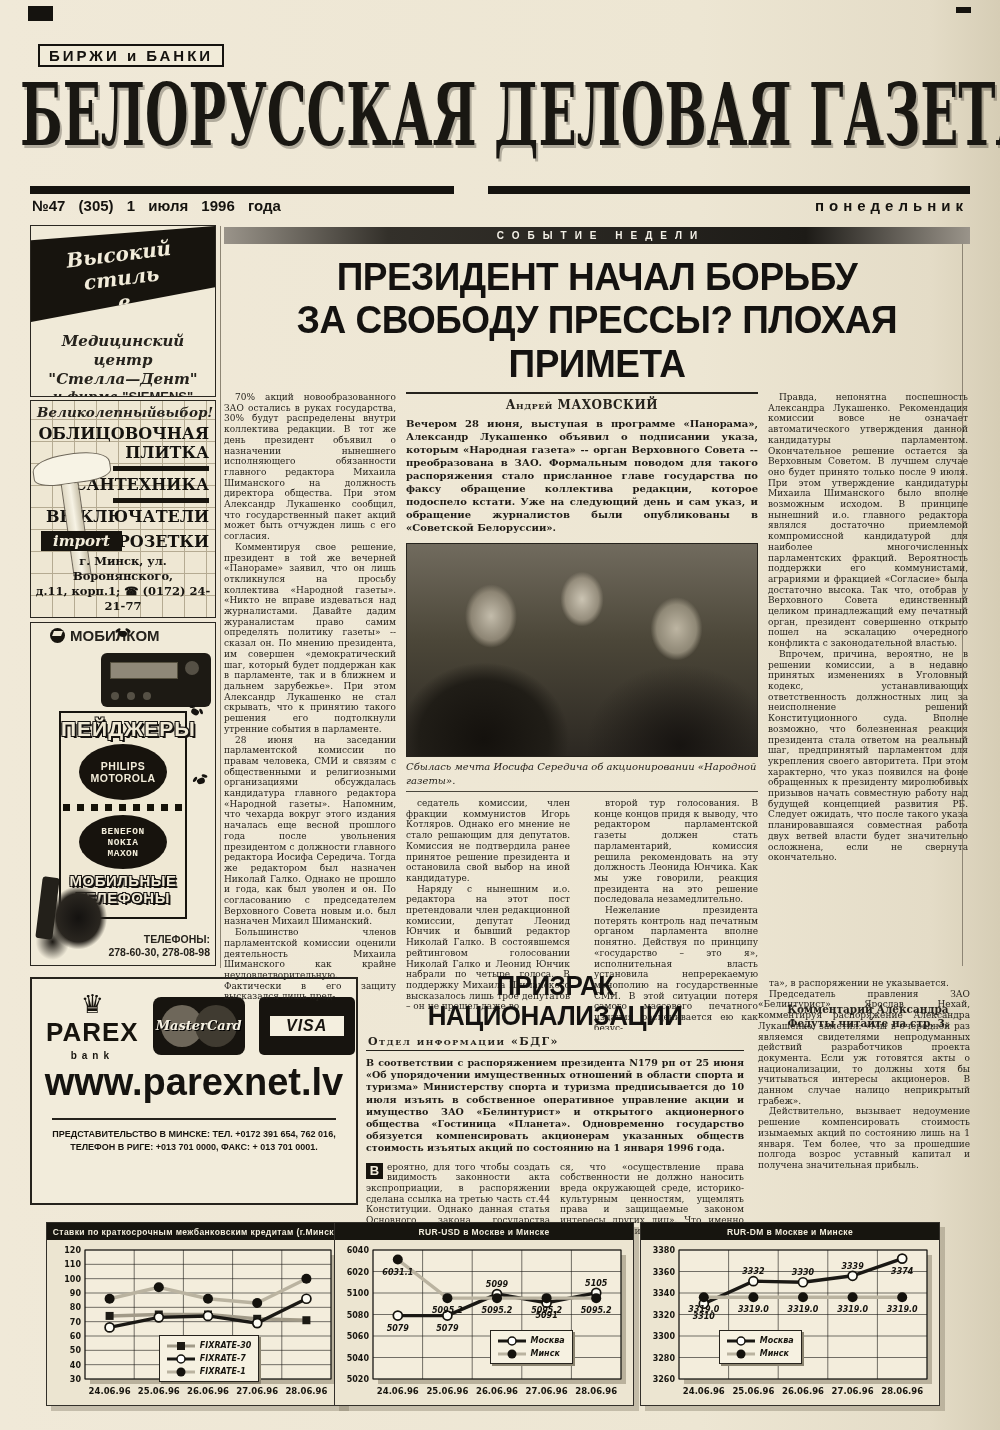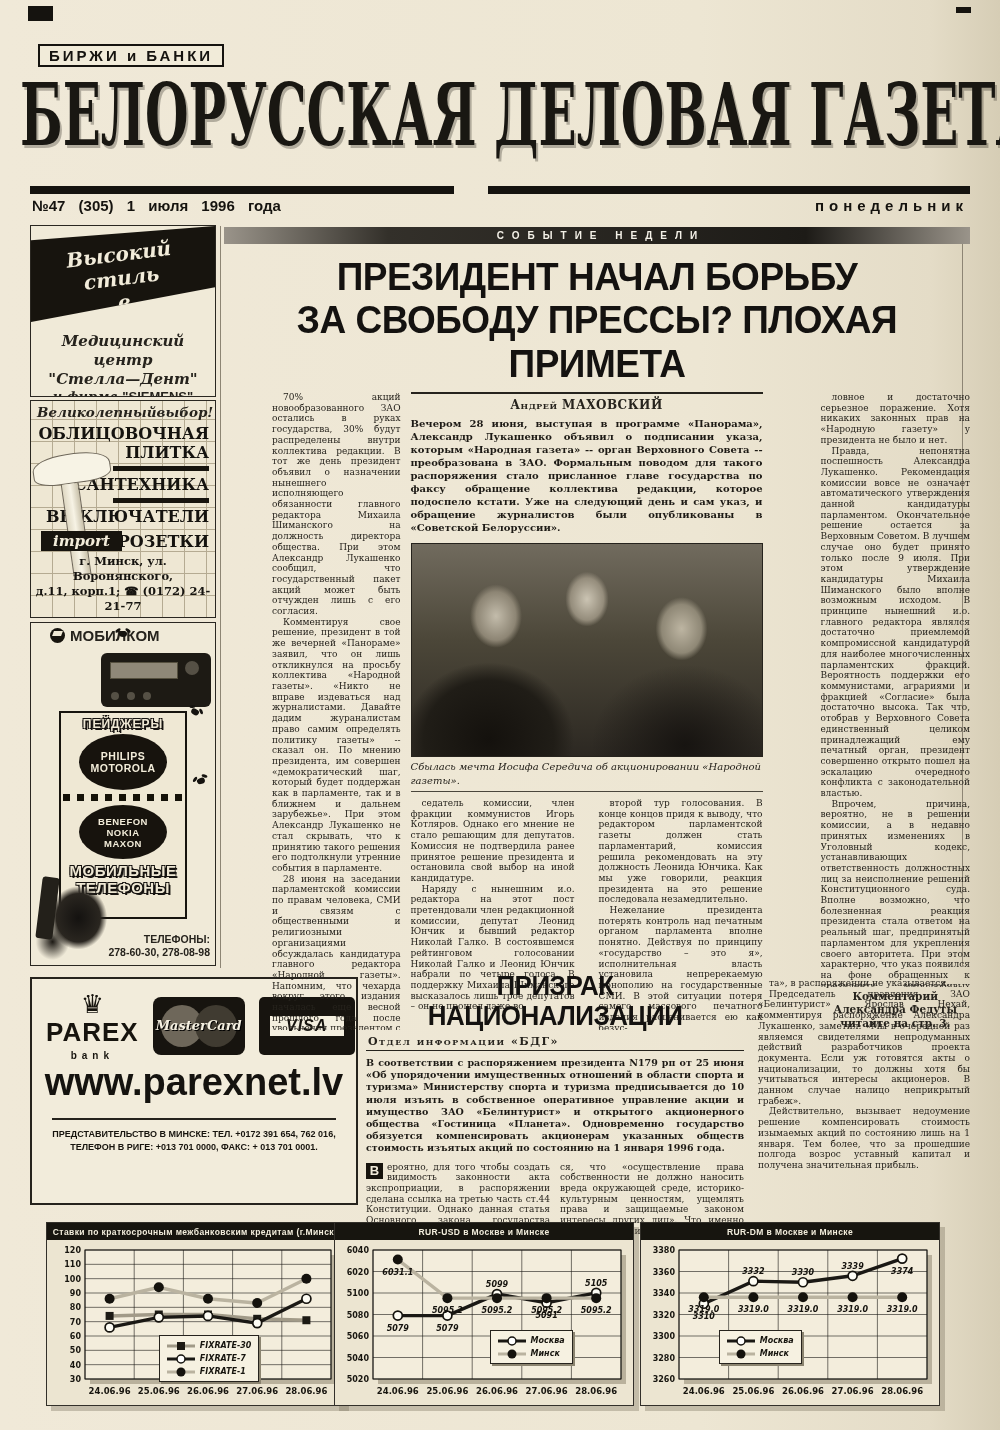--- a/index.html
+++ b/index.html
@@ -48,21 +48,21 @@
   .mobil-logo-circle::after{content:""; position:absolute; left:3px; top:3px; width:9px; height:5px; background:#efe8d4; transform:skewX(-20deg);}
   .stereo { position:absolute; right:4px; top:30px; width:110px; height:54px; background:#1d1a14; border-radius:6px;}
   .stereo-screen { position:absolute; left:9px; top:9px; width:68px; height:17px; background:#8f8878; border:1px solid #55503f;}
   .stereo-knob { position:absolute; border-radius:50%; background:#555045;}
   .fly { position:absolute; width:8px; height:6px; background:#15130f; border-radius:50% 50% 60% 60%; }
   .fly::before{content:""; position:absolute; left:-4px; top:-2px; width:6px; height:3px; background:#15130f; transform:rotate(-35deg); border-radius:50%;}
   .fly::after {content:""; position:absolute; right:-4px; top:-2px; width:6px; height:3px; background:#15130f; transform:rotate(35deg); border-radius:50%;}
   .mobil-panel { position:absolute; left:28px; top:88px; width:128px; height:208px; border:2px solid #17140e; background:#efe8d4; text-align:center;}
   .outline-txt { color:#efe8d4; font-family:"Liberation Sans", sans-serif; font-weight:900;
                  text-shadow:-1px -1px 0 #161310,1px -1px 0 #161310,-1px 1px 0 #161310,1px 1px 0 #161310, 2px 2px 0 #161310; }
-  .mobil-pagers { font-size:12px; letter-spacing:1px; margin-top:4px;}
+  .mobil-pagers { font-size:21px; letter-spacing:1px; margin-top:4px;}
   .mobil-circle { width:88px; border-radius:50%; background:#17130d; color:#f2ecd9; display:flex; flex-direction:column;
                   justify-content:center; margin:3px auto; font:700 10.5px/12px "Liberation Sans", sans-serif; letter-spacing:0.5px;}
   .dots-row { height:7px; margin:4px 2px; background:repeating-linear-gradient(90deg,#151209 0 7px, transparent 7px 14px);}
   .mobil-product { font-size:15px; line-height:17px; margin-top:3px; letter-spacing:0.5px;}
   .rose { position:absolute; left:0px; bottom:4px; width:86px; height:96px;
           background:radial-gradient(ellipse 40px 44px at 55% 55%, #141210 0%, #2a2620 55%, transparent 72%),
                      radial-gradient(ellipse 24px 26px at 25% 80%, #1c1914 0%, transparent 70%);}
   .rose-phone { position:absolute; left:8px; bottom:26px; width:17px; height:62px; background:#23201a; transform:rotate(7deg); border-radius:3px;}
   .mobil-phones { position:absolute; right:5px; bottom:6px; text-align:right; font:700 10.5px/13px "Liberation Sans", sans-serif;}
 
@@ -86,21 +86,21 @@
   .parex-contacts { text-align:center; font:700 9px/13px "Liberation Sans", sans-serif; color:#17140e;}
 
   
   #main { position:absolute; left:224px; top:227px; width:746px;}
   .section-bar { height:17px; background:linear-gradient(90deg,#9a948a,#33302a 22%,#1d1b17 78%,#9a948a);
                  display:flex; align-items:center; justify-content:center;}
   .section-bar span { color:#f4f1e8; font:700 10px "Liberation Sans", sans-serif; letter-spacing:8px;padding-left:8px;}
   .headline { text-align:center; font:700 37px/41px "Liberation Sans", sans-serif; color:#141210;
               letter-spacing:-0.5px; margin-top:11px; transform:scaleY(1.06); transform-origin:top center;}
   .art-body { display:flex; gap:10px; margin-top:14px; height:638px; overflow:hidden;}
-  .art-col { font:9px/10.7px "DejaVu Serif", serif; text-align:justify; color:#26231d; overflow:hidden;margin-left:48px;}
+  .art-col { font:9px/10.7px "DejaVu Serif", serif; text-align:justify; color:#26231d; overflow:hidden;}
   .art-col p, .midcol p, .a2col p { margin:0; text-indent:11px;}
   .col1 { width:172px;} .col4 { width:200px; display:flex; flex-direction:column;}
   .col4 .paras { flex:1 1 auto; overflow:hidden;}
   .mid { width:352px; border-top:2px solid #26231d; flex:none;}
   .byline { text-align:center; font:700 12px "DejaVu Serif", serif; font-variant:small-caps; padding:4px 0 5px; letter-spacing:0.5px;}
   .lead { font:700 10px/13px "DejaVu Serif", serif; text-align:justify; color:#1d1a15;}
   .photo { height:214px; margin-top:9px; border:1px solid #26231d;
     background:
       radial-gradient(ellipse 36px 44px at 24% 34%, #c3bcab 0%, #8d8574 55%, transparent 72%),
       radial-gradient(ellipse 30px 38px at 50% 26%, #cbc4b3 0%, #958d7c 55%, transparent 72%),
@@ -216,21 +216,21 @@
     <div class="fly" style="right:16px;top:86px;transform:rotate(30deg);"></div>
     <div class="fly" style="right:10px;top:155px;transform:rotate(-20deg);"></div>
     <div class="fly" style="left:64px;bottom:76px;transform:rotate(15deg);"></div>
     <div class="mobil-panel">
       <div class="outline-txt mobil-pagers">ПЕЙДЖЕРЫ</div>
       <div class="mobil-circle" style="height:56px;">
         <div>PHILIPS</div>
         <div>MOTOROLA</div>
       </div>
       <div class="dots-row"></div>
-      <div class="mobil-circle" style="height:54px;font-size:9.5px;line-height:11px;">
+      <div class="mobil-circle" style="height:54px;font-size:9.5px;line-height:11px;font-family:Liberation Mono, monospace;">
         <div>BENEFON</div>
         <div>NOKIA</div>
         <div>MAXON</div>
       </div>
       <div class="outline-txt mobil-product">
         <div>МОБИЛЬНЫЕ</div>
         <div>ТЕЛЕФОНЫ</div>
       </div>
     </div>
     <div class="rose"></div>
@@ -291,21 +291,20 @@
               <p>Наряду с нынешним и.о. редактора на этот пост претендовали член редакционной комиссии, депутат Леонид Юнчик и бывший редактор Николай Галко. В состоявшемся рейтинговом голосовании Николай Галко и Леонид Юнчик набрали по четыре голоса. В поддержку Михаила Шиманского высказалось лишь трое депутатов – он не прошел даже во</p>
             </div>
           <div class="midcol">
               <p>второй тур голосования. В конце концов придя к выводу, что редактором парламентской газеты должен стать парламентарий, комиссия решила рекомендовать на эту должность Леонида Юнчика. Как мы уже говорили, реакция президента на это решение последовала незамедлительно.</p>
               <p>Нежелание президента потерять контроль над печатным органом парламента вполне понятно. Действуя по принципу «государство – это я», исполнительная власть установила непререкаемую монополию на государственные СМИ. В этой ситуации потеря самого массового печатного издания расценивается ею как безус-</p>
             </div>
         </div>
       </div>
       <div class="art-col col4">
         <div class="paras">
-            <p>ловное и достаточно серьезное поражение. Хотя никаких законных прав на «Народную газету» у президента не было и нет.</p>
             <p>Правда, непонятна поспешность Александра Лукашенко. Рекомендация комиссии вовсе не означает автоматического утверждения данной кандидатуры парламентом. Окончательное решение остается за Верховным Советом. В лучшем случае оно будет принято только после 9 июля. При этом утверждение кандидатуры Михаила Шиманского было вполне возможным исходом. В принципе нынешний и.о. главного редактора являлся достаточно приемлемой компромиссной кандидатурой для наиболее многочисленных парламентских фракций. Вероятность поддержки его коммунистами, аграриями и фракцией «Согласие» была достаточно высока. Так что, отобрав у Верховного Совета единственный целиком принадлежащий ему печатный орган, президент совершенно открыто пошел на эскалацию очередного конфликта с законодательной властью.</p>
             <p>Впрочем, причина, вероятно, не в решении комиссии, а в недавно принятых изменениях в Уголовный кодекс, устанавливающих ответственность должностных лиц за неисполнение решений Конституционного суда. Вполне возможно, что болезненная реакция президента стала ответом на реальный шаг, предпринятый парламентом для укрепления своего авторитета. При этом характерно, что указ появился на фоне обращенных к президенту миролюбивых призывов начать совместную работу над будущей концепцией развития РБ. Следует ожидать, что после такого указа планировавшаяся совместная работа двух ветвей власти будет значительно осложнена, если не свернута окончательно.</p>
           </div>
         <div class="art-footer">Комментарий Александра Федуты читайте на стр. 3.</div>
       </div>
     </div>
   </div>
 
   <div id="art2">
     <div class="a2-left">

